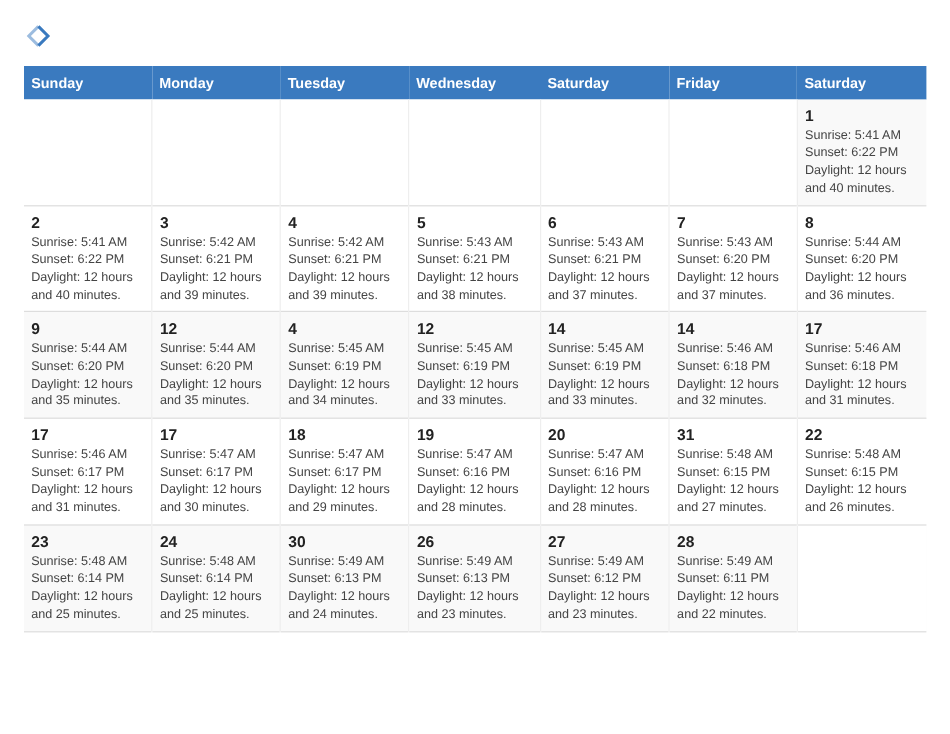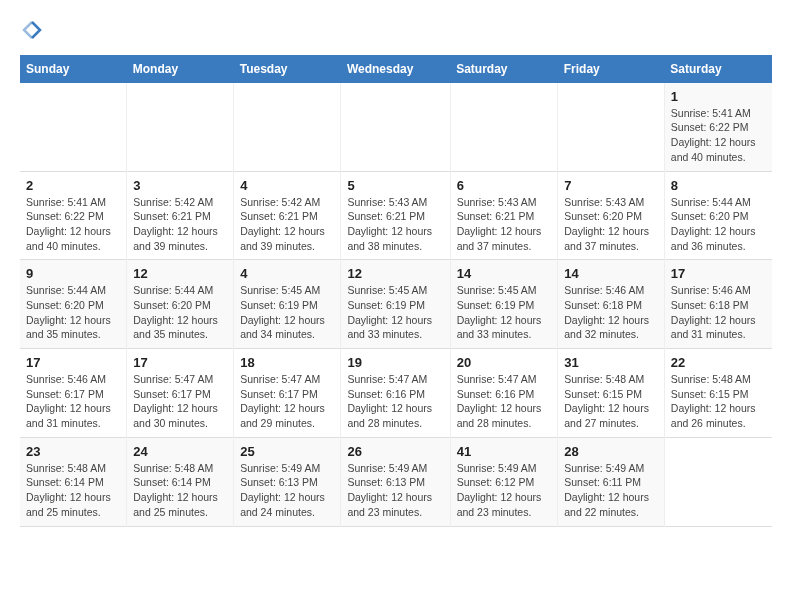--- a/index.html
+++ b/index.html
@@ -308,35 +308,35 @@
 and 25 minutes.</div>
         </td>
         <td>
           <span class="day-number">24</span>
           <div class="day-info" style="white-space: pre-line;">Sunrise: 5:48 AM
 Sunset: 6:14 PM
 Daylight: 12 hours
 and 25 minutes.</div>
         </td>
         <td>
-          <span class="day-number">25</span>
+          <span class="day-number">30</span>
           <div class="day-info" style="white-space: pre-line;">Sunrise: 5:49 AM
 Sunset: 6:13 PM
 Daylight: 12 hours
 and 24 minutes.</div>
         </td>
         <td>
           <span class="day-number">26</span>
           <div class="day-info" style="white-space: pre-line;">Sunrise: 5:49 AM
 Sunset: 6:13 PM
 Daylight: 12 hours
 and 23 minutes.</div>
         </td>
         <td>
-          <span class="day-number">41</span>
+          <span class="day-number">27</span>
           <div class="day-info" style="white-space: pre-line;">Sunrise: 5:49 AM
 Sunset: 6:12 PM
 Daylight: 12 hours
 and 23 minutes.</div>
         </td>
         <td>
           <span class="day-number">28</span>
           <div class="day-info" style="white-space: pre-line;">Sunrise: 5:49 AM
 Sunset: 6:11 PM
 Daylight: 12 hours

